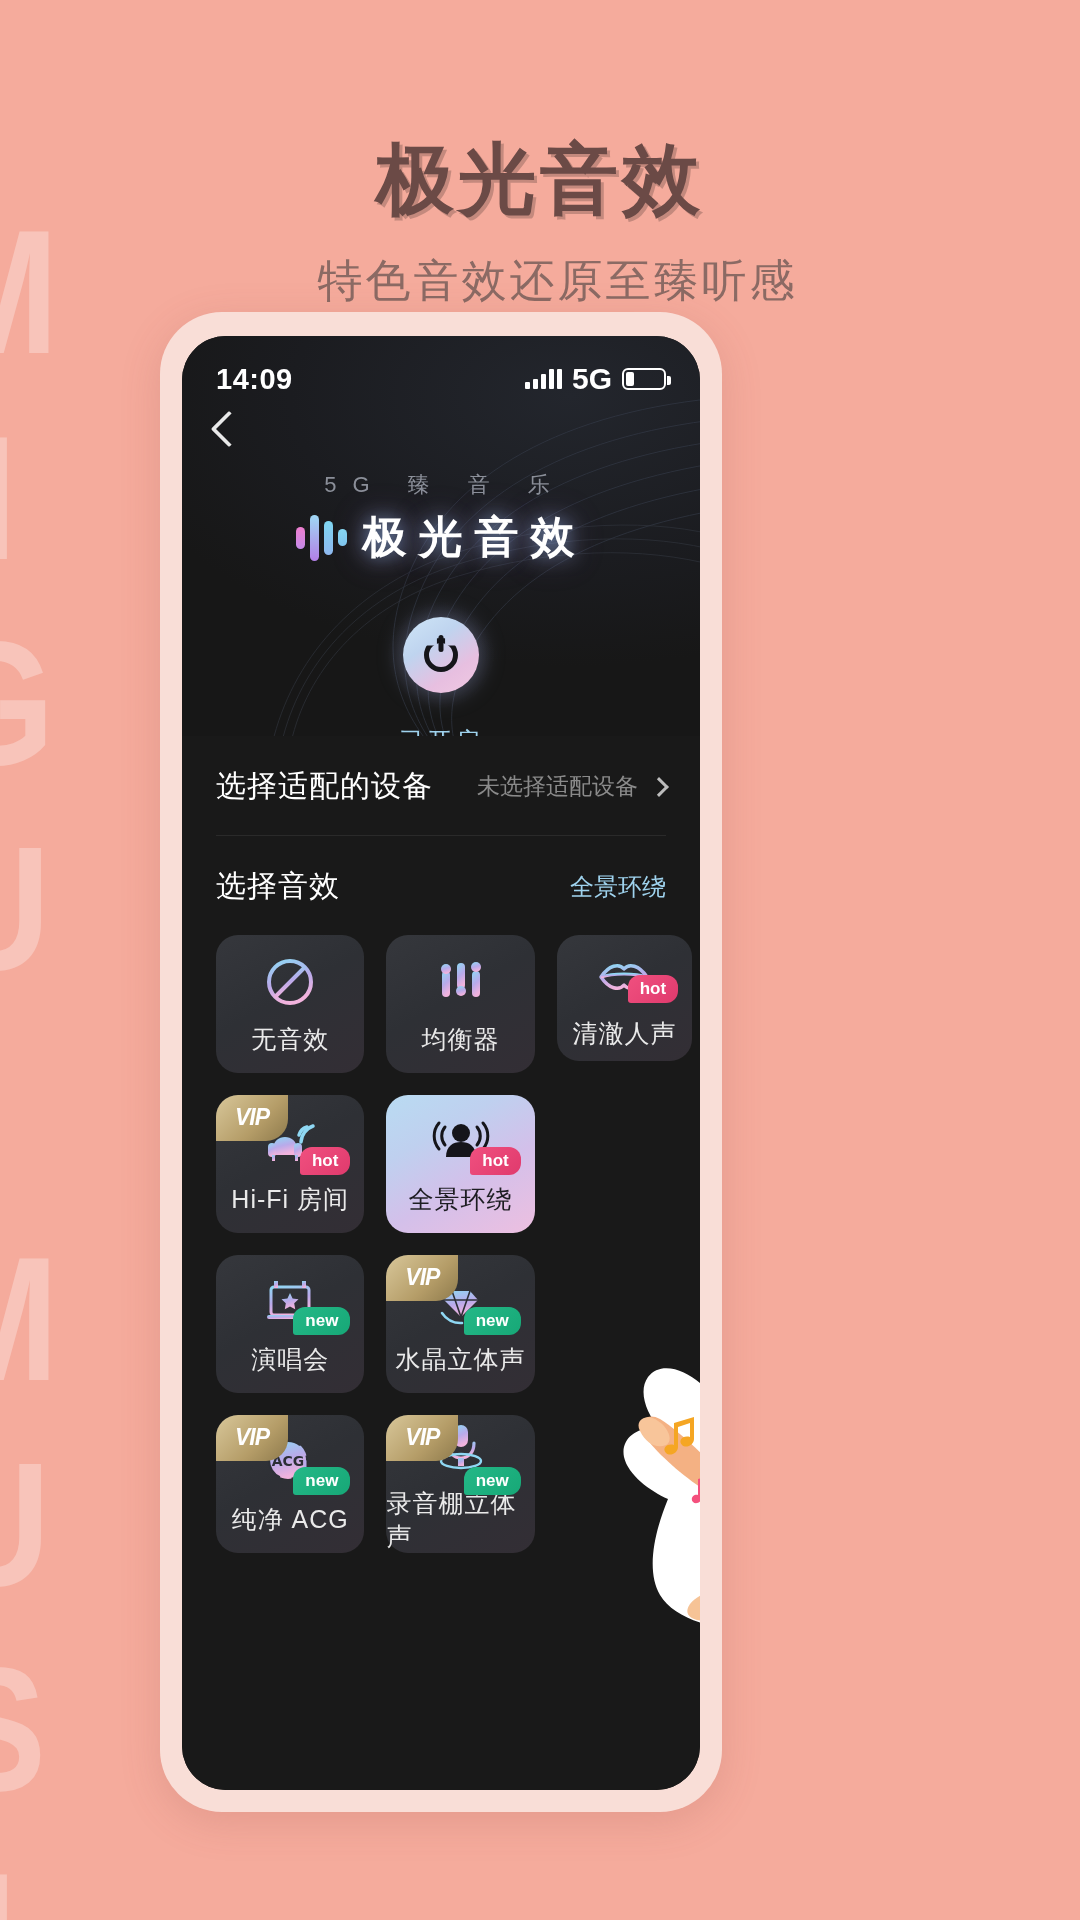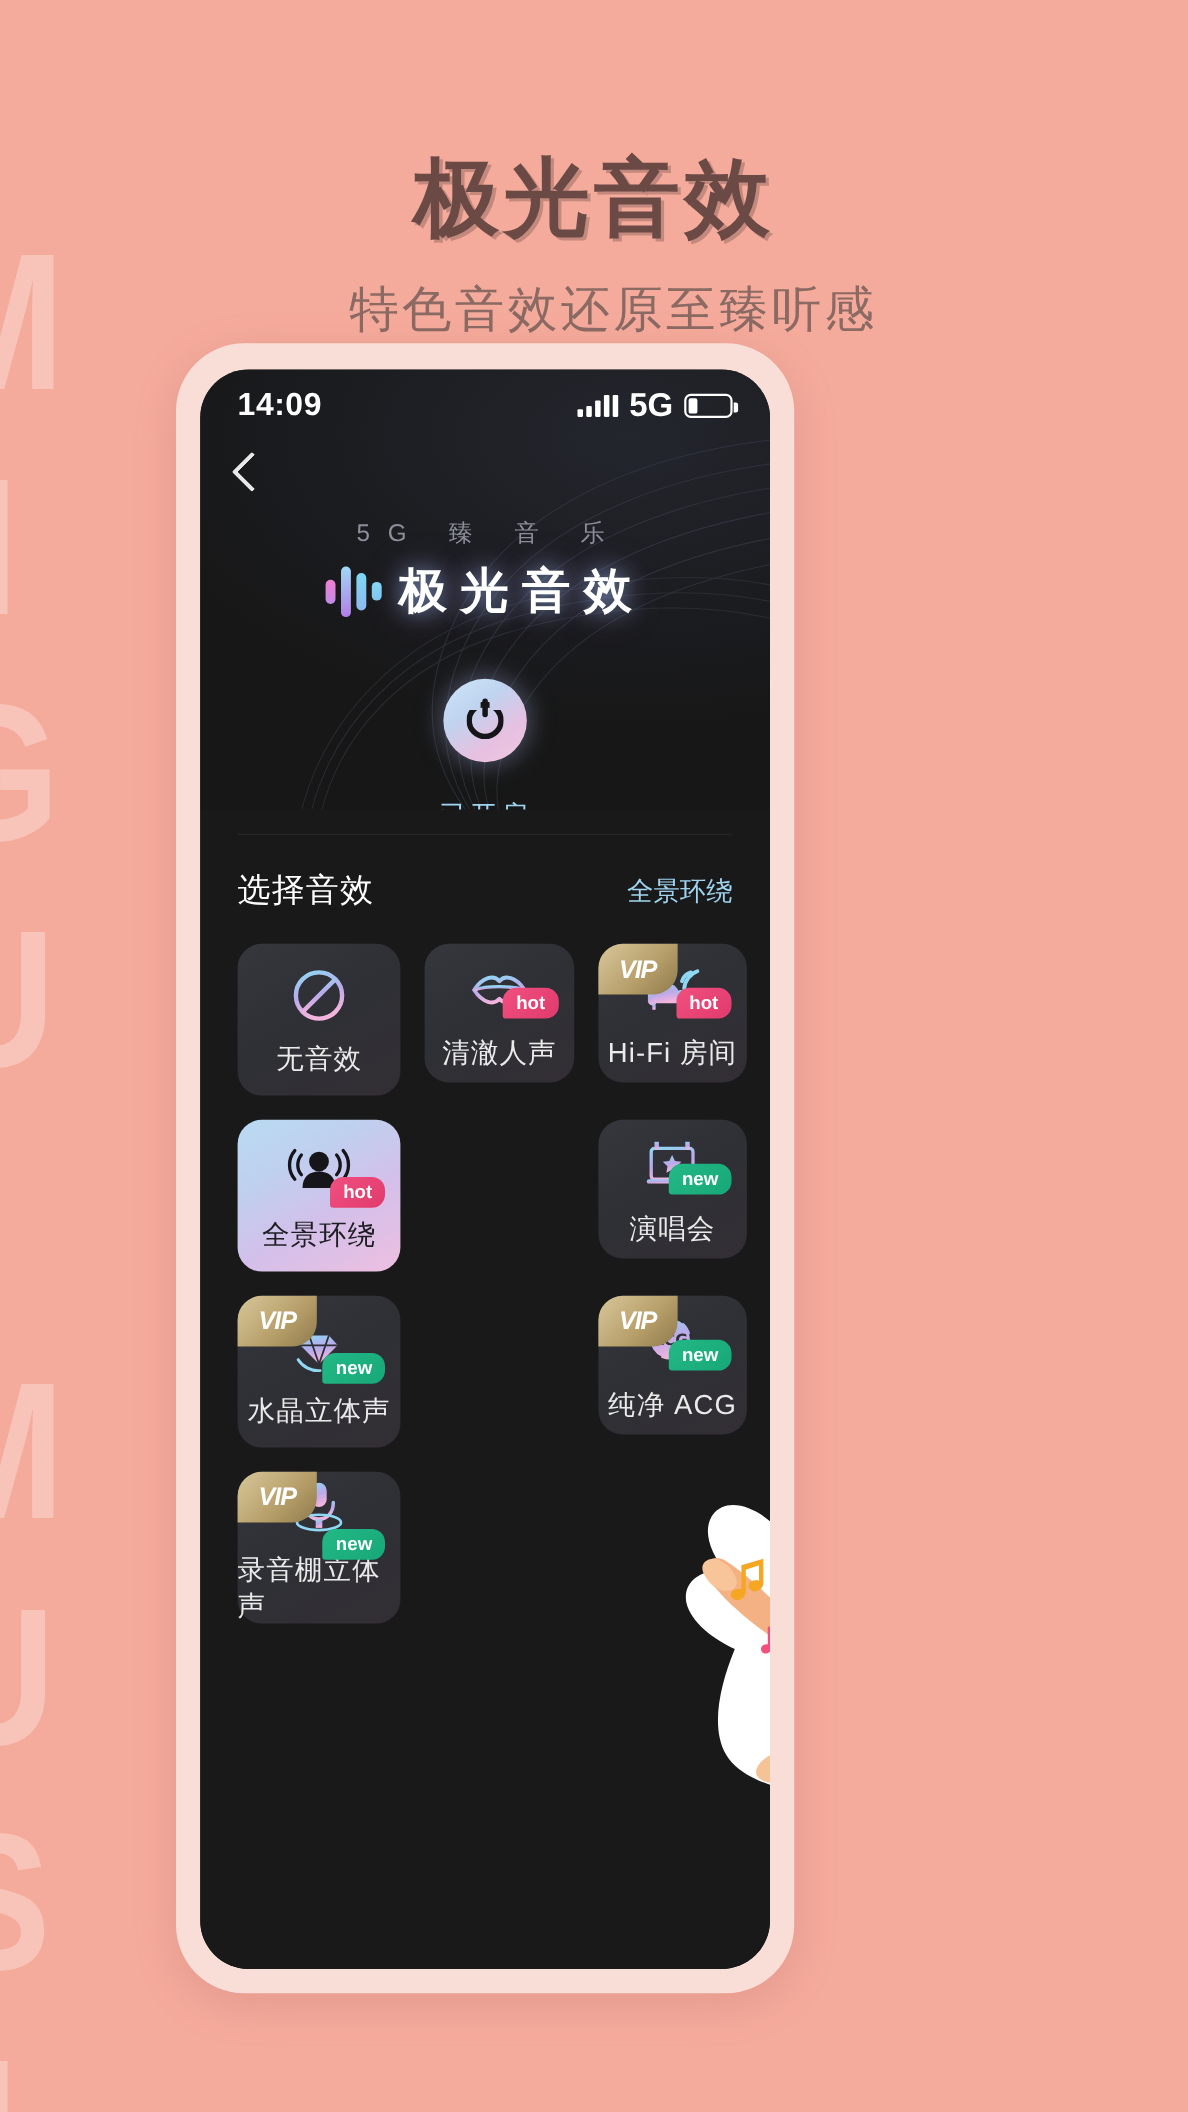--- a/index.html
+++ b/index.html
@@ -64,23 +64,23 @@
     position:absolute; top:0; left:0; right:0; height:400px;
     background:
       radial-gradient(120% 90% at 75% 15%, #23262d 0%, #1b1c20 45%, #171717 75%);
     overflow:hidden;
   }
   .hero svg { position:absolute; inset:0; width:100%; height:100%; }
 
   
   .statusbar {
     position:relative; z-index:5;
-    height:64px; display:flex; align-items:flex-start;
+    height:64px; display:flex; align-items:flex-end;
     justify-content:space-between;
-    padding:16px 34px;
+    padding:4px 34px;
     color:#fff;
   }
   .statusbar .time { font-size:29px; font-weight:bold; letter-spacing:0.5px; }
   .status-right { display:flex; align-items:center; gap:10px; }
   .signal { display:flex; align-items:flex-end; gap:3px; height:20px; }
   .signal i { display:block; width:5px; background:#fff; border-radius:1px; }
   .signal i:nth-child(1){ height:7px;}
   .signal i:nth-child(2){ height:10px;}
   .signal i:nth-child(3){ height:15px;}
   .signal i:nth-child(4){ height:20px;}
@@ -293,20 +293,27 @@
                 <div class="bar"></div>
             </div>
           </div>
         </div>
         <div class="power-label">已开启</div>
       </div>
     </div>
 
     <div class="content">
 
+      <div class="row-title">
+        <div class="lbl">选择适配的设备</div>
+        <div class="val">
+          <span>未选择适配设备</span>
+          <span class="chev"></span>
+        </div>
+      </div>
 
       <div class="divider"></div>
 
       <div class="row-title">
         <div class="lbl">选择音效</div>
         <div class="val-accent">全景环绕</div>
       </div>
 
       <div class="grid" id="grid">
           <div class="card">
@@ -317,20 +324,40 @@
   <stop offset="0%" stop-color="#8fd8f4"></stop>
                     <stop offset="55%" stop-color="#b9aaea"></stop>
   <stop offset="100%" stop-color="#f2b3dd"></stop>
                   </linearGradient>
                 </defs>
                 <circle cx="29" cy="29" r="21" fill="none" stroke="url(#g1)" stroke-width="4"></circle>
                 <line x1="15" y1="43" x2="43" y2="15" stroke="url(#g1)" stroke-width="4" stroke-linecap="round"></line>
               </svg>
             </div>
             <div class="cap">无音效</div>
+          </div>
+          <div class="card">
+            <div class="ic">
+              <svg width="58" height="58" viewBox="0 0 58 58">
+                <defs>
+                  <linearGradient id="g1" x1="0" y1="0" x2="0.3" y2="1">
+  <stop offset="0%" stop-color="#8fd8f4"></stop>
+                    <stop offset="55%" stop-color="#b9aaea"></stop>
+  <stop offset="100%" stop-color="#f2b3dd"></stop>
+                  </linearGradient>
+                </defs>
+                <rect x="10" y="18" width="8" height="26" rx="4" fill="url(#g1)"></rect>
+                <circle cx="14" cy="16" r="5" fill="url(#g1)"></circle>
+                <rect x="25" y="10" width="8" height="26" rx="4" fill="url(#g1)"></rect>
+                <circle cx="29" cy="38" r="5" fill="url(#g1)"></circle>
+                <rect x="40" y="18" width="8" height="26" rx="4" fill="url(#g1)"></rect>
+                <circle cx="44" cy="14" r="5" fill="url(#g1)"></circle>
+              </svg>
+            </div>
+            <div class="cap">均衡器</div>
           </div>
           <div class="card">
             <div class="ic">
               <svg width="58" height="58" viewBox="0 0 58 58">
                 <defs>
                   <linearGradient id="g1" x1="0" y1="0" x2="0.3" y2="1">
   <stop offset="0%" stop-color="#8fd8f4"></stop>
                     <stop offset="55%" stop-color="#b9aaea"></stop>
   <stop offset="100%" stop-color="#f2b3dd"></stop>
                   </linearGradient>

